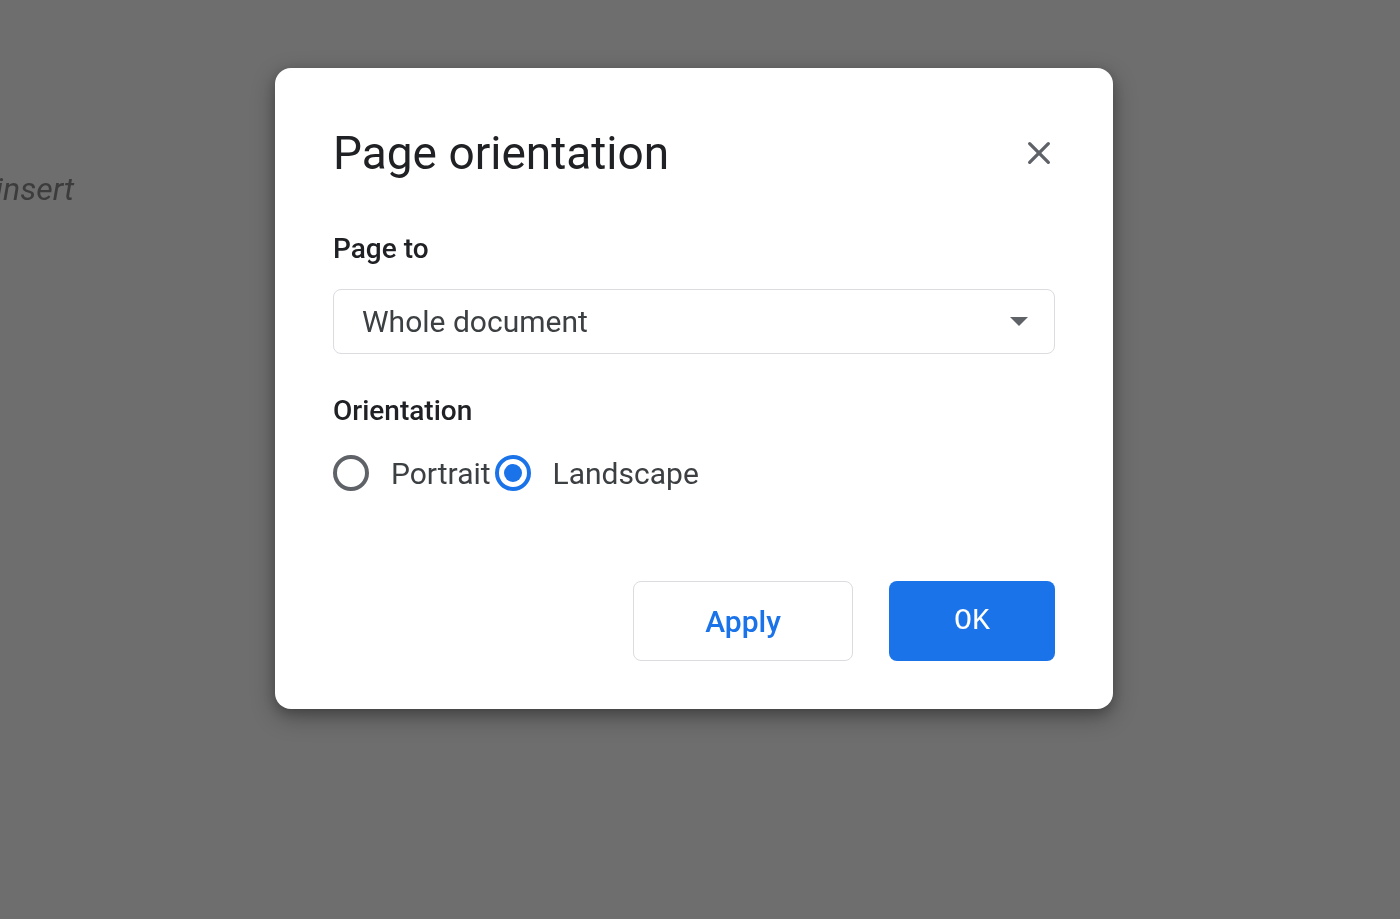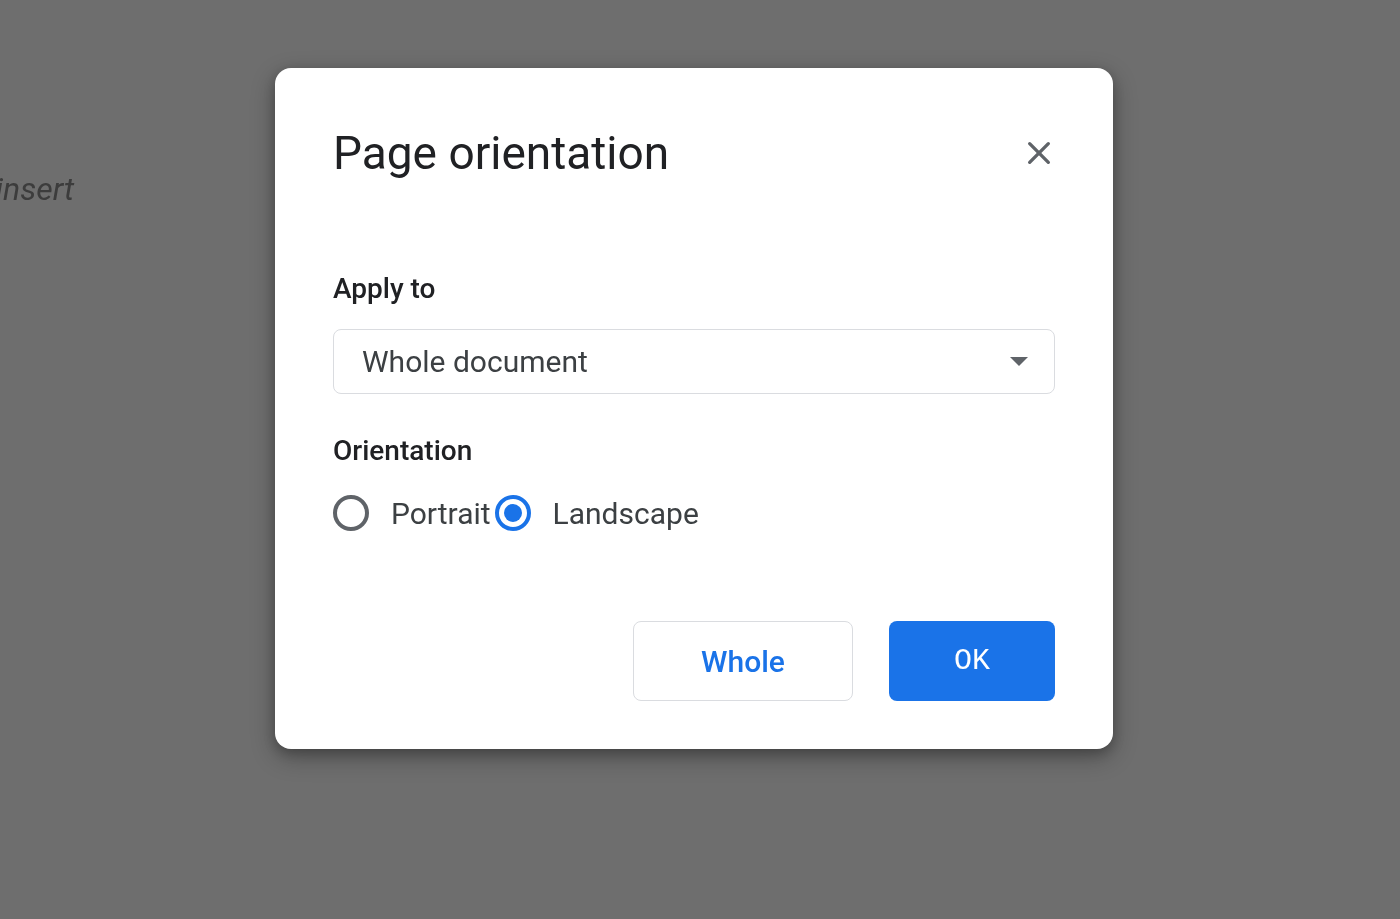--- a/index.html
+++ b/index.html
@@ -30,21 +30,21 @@
       width: 838px;
       background: #fff;
       border-radius: 16px;
       box-shadow: 0 8px 24px rgba(0,0,0,0.3), 0 4px 12px rgba(0,0,0,0.2);
       padding: 58px 58px 48px 58px;
     }
     .dialog-header {
       display: flex;
       justify-content: space-between;
       align-items: center;
-      margin-bottom: 92px;
+      margin-bottom: 52px;
     }
     .dialog-title {
       font-size: 46px;
       font-weight: 400;
       color: #202124;
     }
     .close-btn {
       width: 48px;
       height: 48px;
       display: flex;
@@ -167,35 +167,35 @@
   <div class="dialog-header">
     <h1 class="dialog-title">Page orientation</h1>
     <div class="close-btn">
       <svg viewBox="0 0 24 24" fill="none" stroke="#5f6368" stroke-width="2.5" stroke-linecap="round">
         <line x1="5" y1="5" x2="19" y2="19"></line>
         <line x1="19" y1="5" x2="5" y2="19"></line>
       </svg>
     </div>
   </div>
 
-  <div class="field-label">Apply to</div>
+  <div class="field-label">Page to</div>
   <div class="dropdown">
     <span class="dropdown-value">Whole document</span>
     <span class="dropdown-caret"></span>
   </div>
 
   <div class="field-label">Orientation</div>
   <div class="radio-group">
     <div class="radio-option">
       <div class="radio-circle unselected"></div>
       <span class="radio-label">Portrait</span>
     </div>
     <div class="radio-option">
       <div class="radio-circle selected"></div>
       <span class="radio-label">Landscape</span>
     </div>
   </div>
 
   <div class="dialog-actions">
-    <div class="btn btn-cancel">Whole</div>
+    <div class="btn btn-cancel">Apply</div>
     <div class="btn btn-ok">OK</div>
   </div>
 </div>
 
 </body></html>

